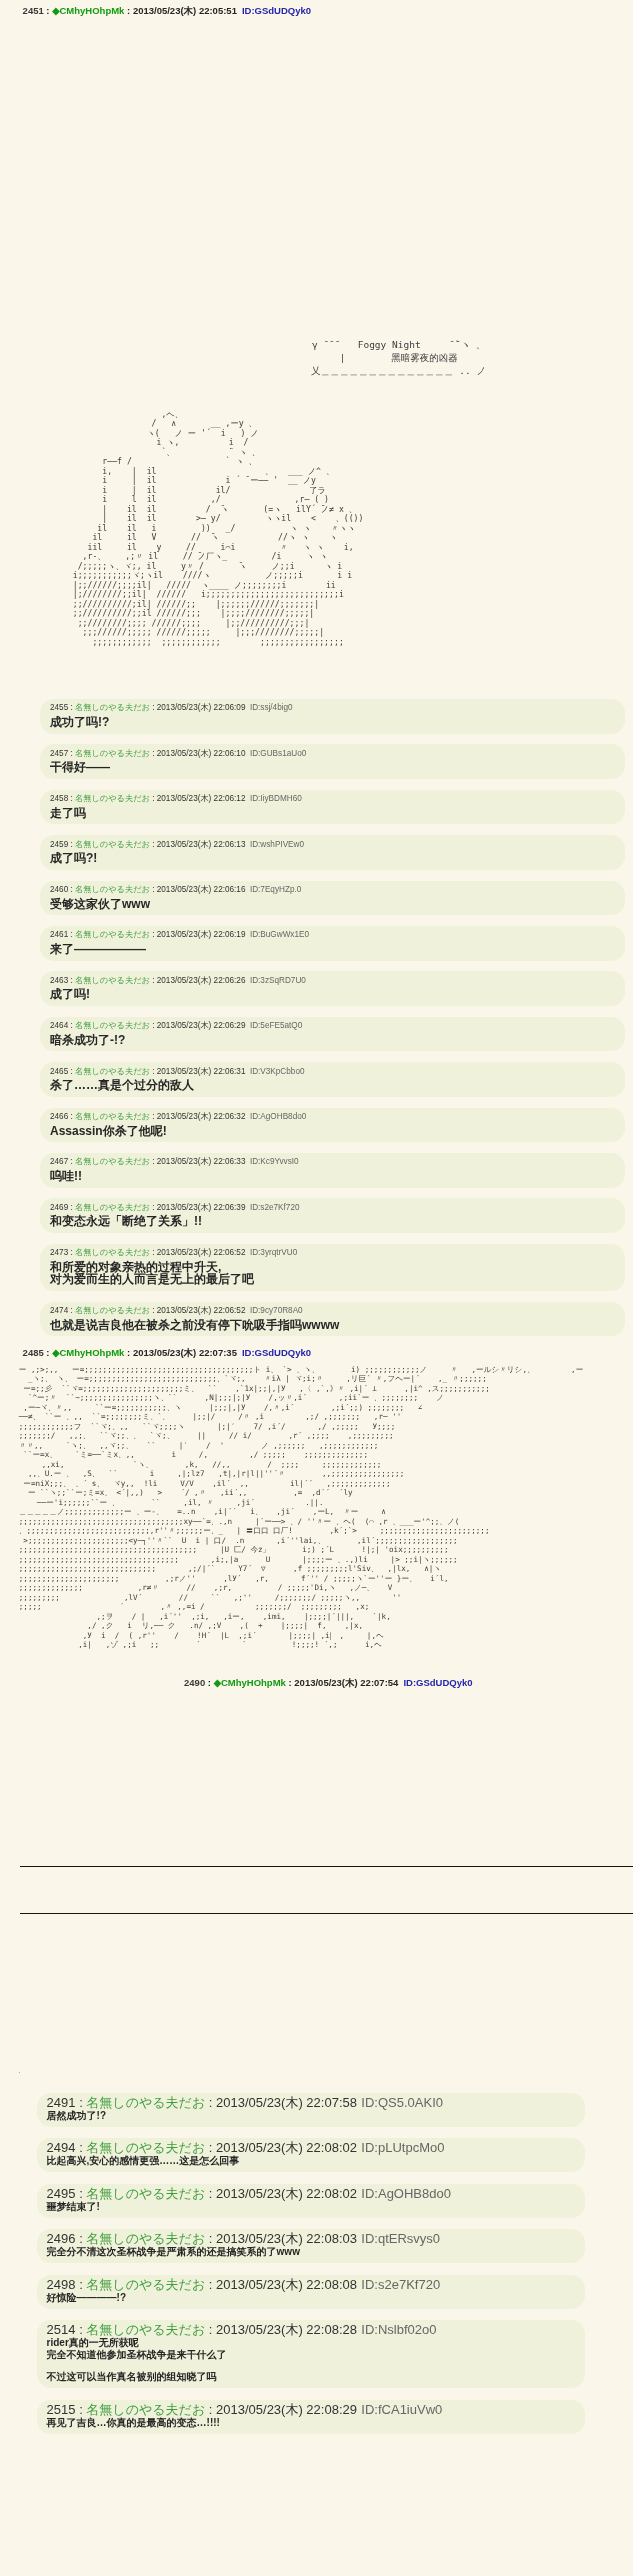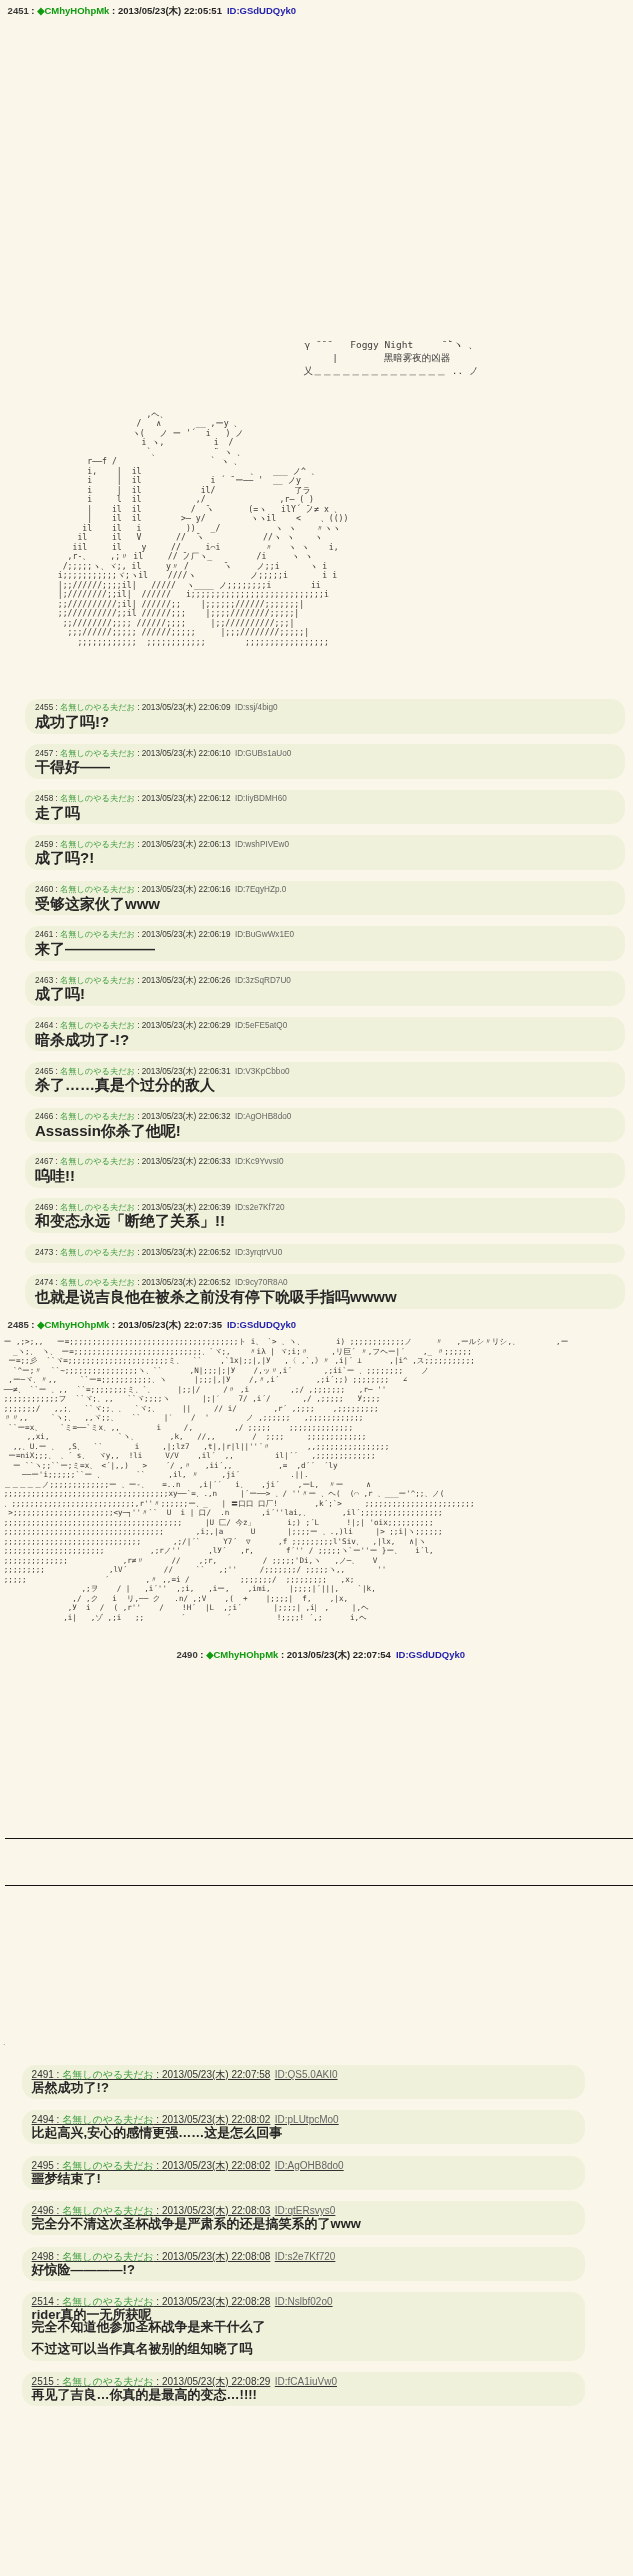--- a/index.html
+++ b/index.html
@@ -2,21 +2,21 @@
 <html style="font-size:10px"><head>
 <meta charset="utf-8">
 <style>
   html,body{margin:0;padding:0;}
   body{
     width:634px;height:2576px;overflow:hidden;
     background:#fbf6ea;
     font-family:"Liberation Sans",sans-serif;
     color:#222;
   }
-  .thread{padding-top:5px;}
+  .thread{padding-top:5px;padding-left:15px;}
   
   .op{margin:0 0 0 7.6px;font-size:9.5px;font-weight:bold;line-height:12.7px;white-space:pre-wrap;}
   .op .pnum{color:#3a3a3a;}
   .op .pname{color:#109b10;}
   .op .pdate{color:#262626;}
   .op .pid{color:#2424ae;margin-left:5px;}
   
   .aa{font-family:"DejaVu Sans Mono",monospace;color:#3c3c3c;margin:0;white-space:pre;}
   #aa-bubble{font-size:9.5px;line-height:13.3px;margin:320px 0 0 114px;text-align:center;}
   #aa-scene1{font-size:8.2px;line-height:9.5px;margin:32px 0 0 38px;}
@@ -25,27 +25,27 @@
   .toplist{margin-top:52px;}
   .box{
     background:#f0f1da;border-radius:14px;
     margin:0 9px 10.8px 25px;padding:4.4px 10px 5px;
   }
   .box .phead{font-size:8.2px;line-height:10px;color:#333;white-space:pre-wrap;}
   .box .pname{color:#3f9e3f;}
   .box .pdate{color:#333;}
   .box .pid{color:#666;margin-left:4.4px;}
   .box .pbody{
-    font-size:15px;font-weight:bold;color:#262626;
+    font-size:12px;font-weight:bold;color:#262626;
     margin-top:2.5px;line-height:12.7px;white-space:pre-wrap;
   }
   .bottomlist{margin-top:18px;}
   .box.small{margin:0 49px 11.4px 21.6px;padding:5px 10px 5.7px;}
-  .box.small .phead{font-size:10px;line-height:9.5px;text-decoration:underline;}
-  .box.small .pbody{font-size:13px;line-height:11.4px;margin-top:2.5px;}
+  .box.small .phead{font-size:13px;line-height:9.5px;}
+  .box.small .pbody{font-size:10px;line-height:11.4px;margin-top:2.5px;}
   
   .rule{border:none;border-top:1.9px solid #141414;margin:0 0 0 5px;}
   #rule1{margin-top:176px;}
   #rule2{margin-top:46px;}
   .results{margin:19px 0 0 54px;font-size:9.5px;color:#232323;}
   .results p{margin:0 0 10px 0;line-height:12.7px;}
   .results .final{margin-top:29px;}
   .red{color:#c64545;}
   .dot{margin:152px 0 0 3.2px;font-size:7px;line-height:9px;color:#555;}
 </style>
@@ -142,20 +142,22 @@
       <div class="pbody">呜哇!!</div>
     </div>
 
     <div class="box">
       <div class="phead"><span class="pnum">2469</span><span> : </span><span class="pname">名無しのやる夫だお</span><span> : </span><span class="pdate">2013/05/23(木) 22:06:39</span><span class="pid">ID:s2e7Kf720</span></div>
       <div class="pbody">和变态永远「断绝了关系」!!</div>
     </div>
 
     <div class="box">
       <div class="phead"><span class="pnum">2473</span><span> : </span><span class="pname">名無しのやる夫だお</span><span> : </span><span class="pdate">2013/05/23(木) 22:06:52</span><span class="pid">ID:3yrqtrVU0</span></div>
+      <div class="pbody">和所爱的对象亲热的过程中升天,
+对为爱而生的人而言是无上的最后了吧</div>
     </div>
 
     <div class="box">
       <div class="phead"><span class="pnum">2474</span><span> : </span><span class="pname">名無しのやる夫だお</span><span> : </span><span class="pdate">2013/05/23(木) 22:06:52</span><span class="pid">ID:9cy70R8A0</span></div>
       <div class="pbody">也就是说吉良他在被杀之前没有停下吮吸手指吗wwww</div>
     </div>
 
   </div>
 
   <div class="op"><span class="pnum">2485</span><span> : </span><span class="pname">◆CMhyHOhpMk</span><span> : </span><span class="pdate">2013/05/23(木) 22:07:35</span><span class="pid">ID:GSdUDQyk0</span></div>

